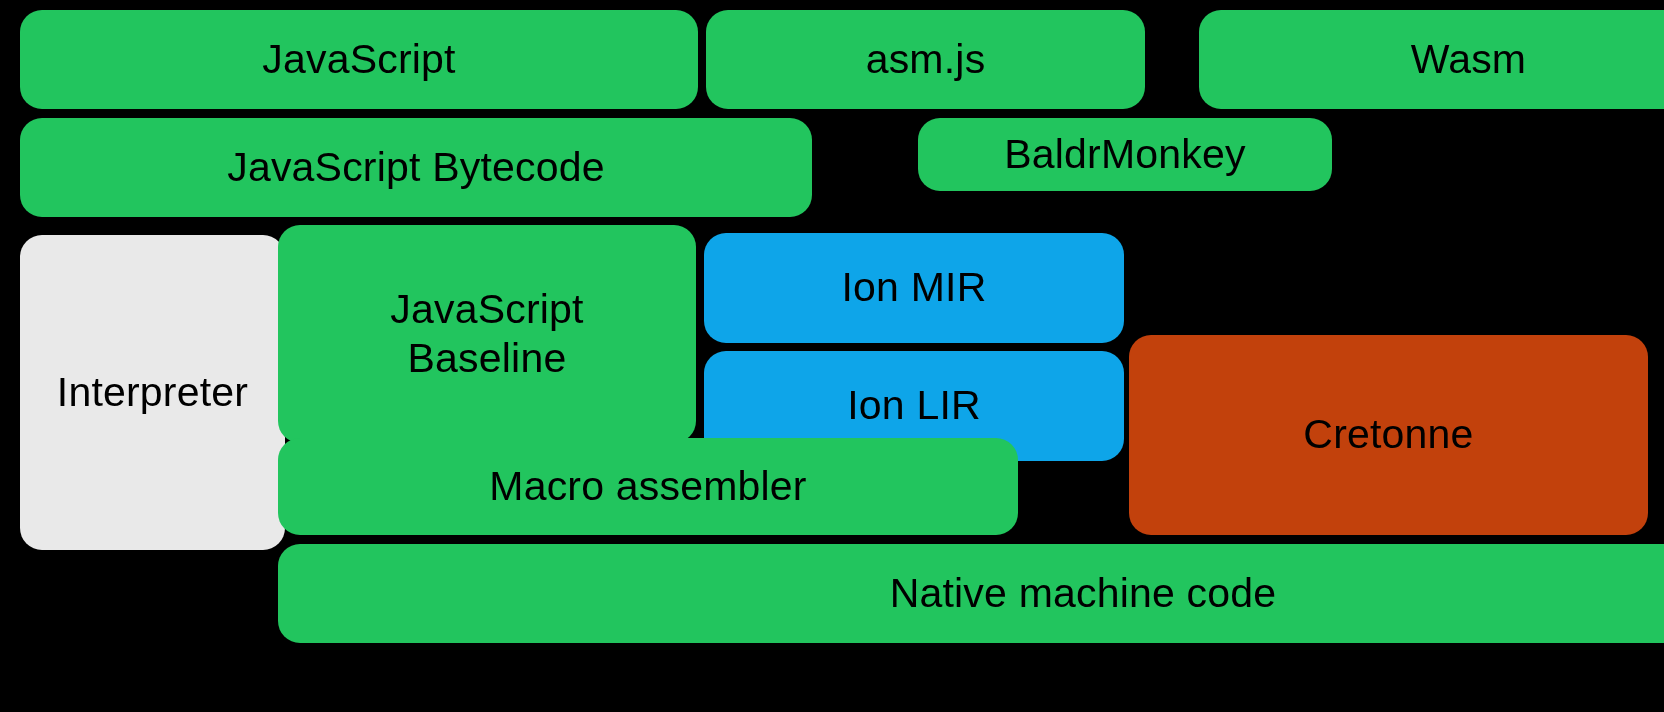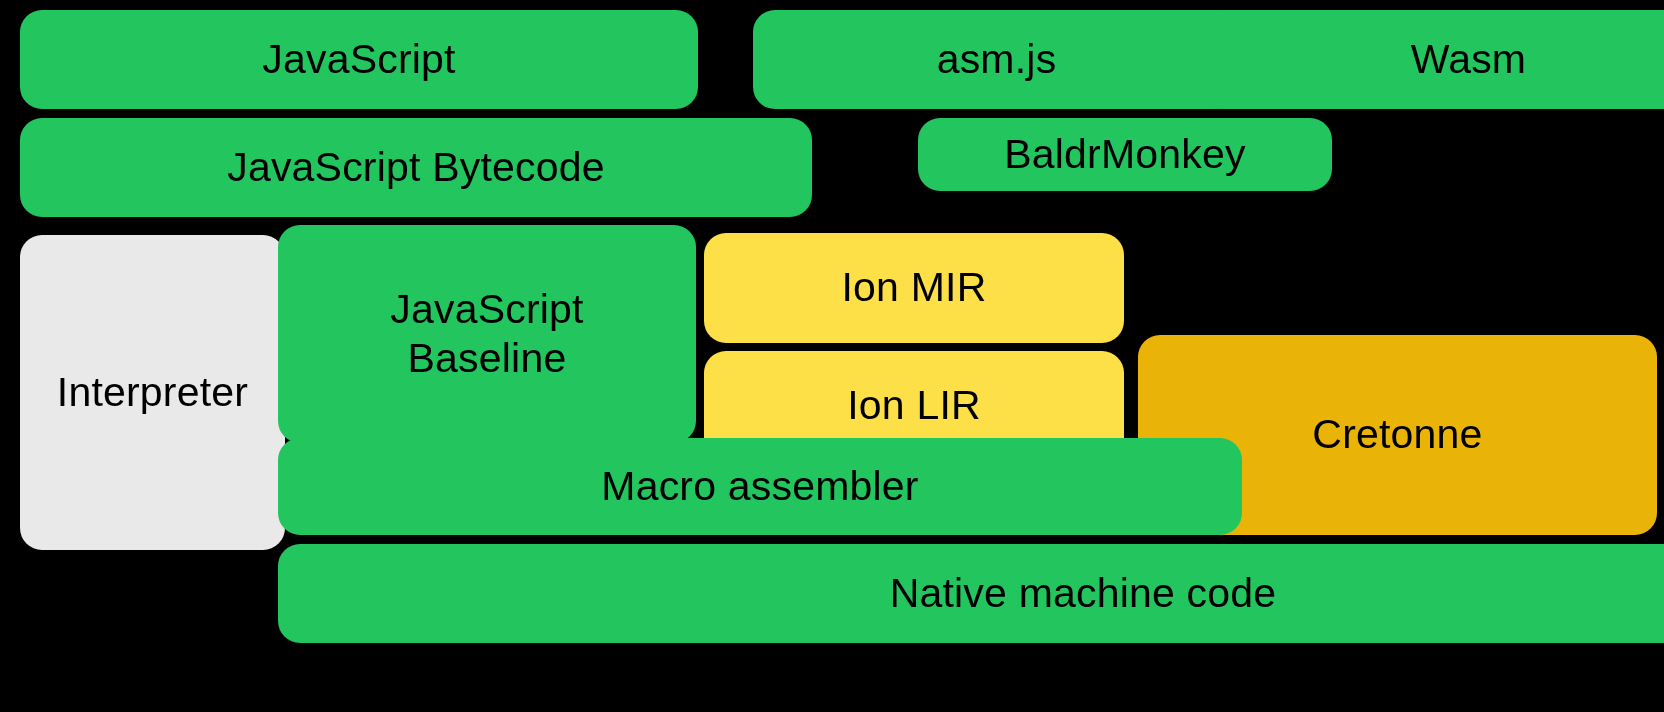--- a/index.html
+++ b/index.html
@@ -26,33 +26,33 @@
     color: #000000;
     font-size: 41px;
     line-height: 1.2;
     font-weight: 400;
     letter-spacing: 0.2px;
     white-space: pre-line;
     padding: 2px 8px;
   }
   .fill-white  { background: #22c55e; }
   .fill-grey   { background: #E9E9E9; }
-  .fill-green  { background: #fde047; }
-  .fill-pink   { background: #eab308; margin-left: 9px; }
+  .fill-green  { background: #0ea5e9; }
+  .fill-pink   { background: #c2410c; }
 </style>
 </head>
 <body>
 
 <div id="stage">
     <div class="node fill-white" style="left: 20px; top: 10px; width: 678px; height: 99px;"><span>JavaScript</span></div>
-    <div class="node fill-white" style="left: 706px; top: 10px; width: 487px; height: 99px; margin-left: 47px;"><span>asm.js</span></div>
+    <div class="node fill-white" style="left: 706px; top: 10px; width: 439px; height: 99px;"><span>asm.js</span></div>
     <div class="node fill-white" style="left: 1199px; top: 10px; width: 539px; height: 99px;"><span>Wasm</span></div>
     <div class="node fill-white" style="left: 20px; top: 118px; width: 792px; height: 99px;"><span>JavaScript Bytecode</span></div>
     <div class="node fill-white" style="left: 918px; top: 118px; width: 414px; height: 73px;"><span>BaldrMonkey</span></div>
     <div class="node fill-grey" style="left: 20px; top: 235px; width: 265px; height: 315px;"><span>Interpreter</span></div>
     <div class="node fill-white" style="left: 278px; top: 225px; width: 418px; height: 218px;"><span>JavaScript
 Baseline</span></div>
     <div class="node fill-green" style="left: 704px; top: 233px; width: 420px; height: 110px;"><span>Ion MIR</span></div>
     <div class="node fill-green" style="left: 704px; top: 351px; width: 420px; height: 110px;"><span>Ion LIR</span></div>
     <div class="node fill-pink" style="left: 1129px; top: 335px; width: 519px; height: 200px;"><span>Cretonne</span></div>
-    <div class="node fill-white" style="left: 278px; top: 438px; width: 964px; height: 97px;"><span>Macro assembler</span></div>
+    <div class="node fill-white" style="left: 278px; top: 438px; width: 740px; height: 97px;"><span>Macro assembler</span></div>
     <div class="node fill-white" style="left: 278px; top: 544px; width: 1610px; height: 99px;"><span>Native machine code</span></div>
   </div>
 
 </body></html>

